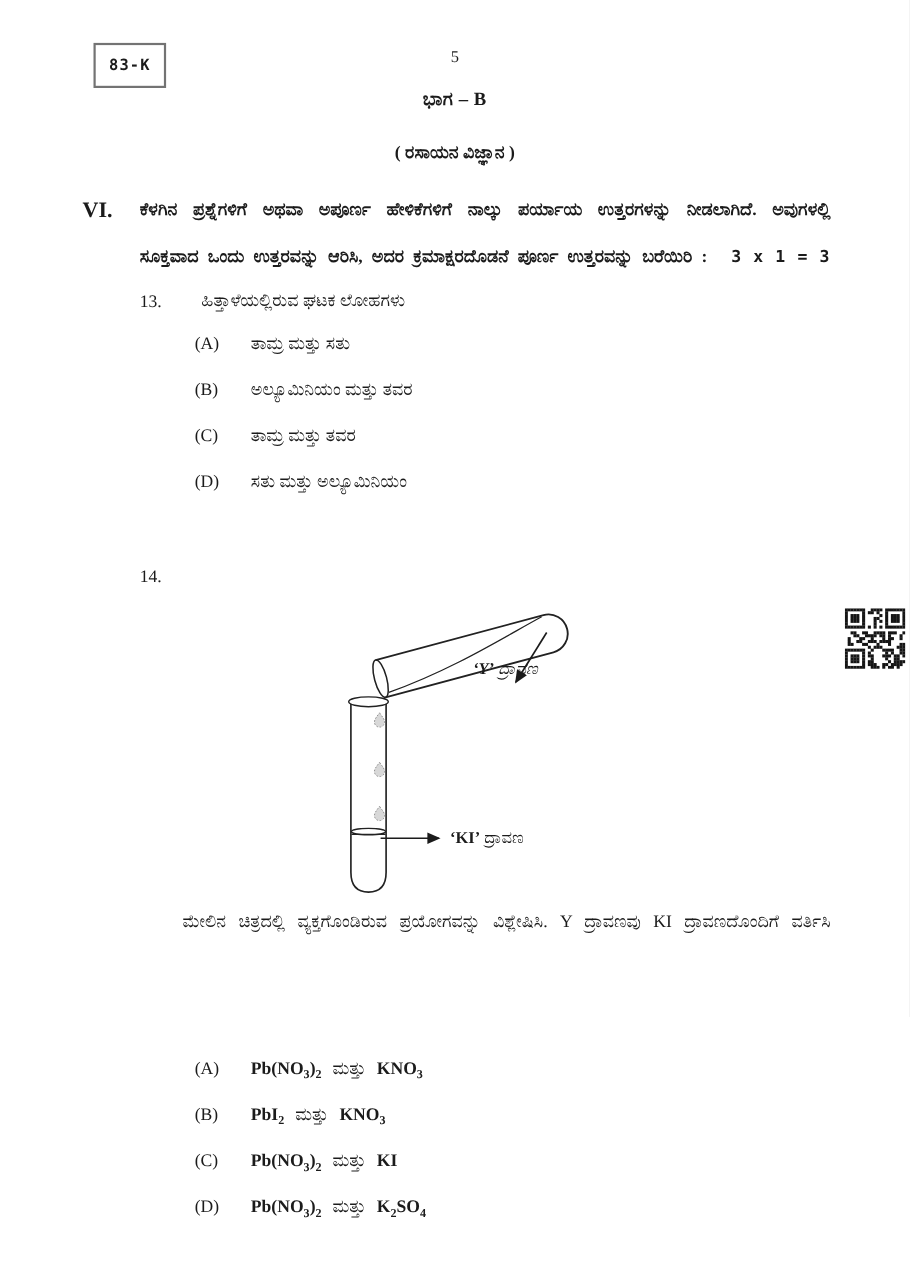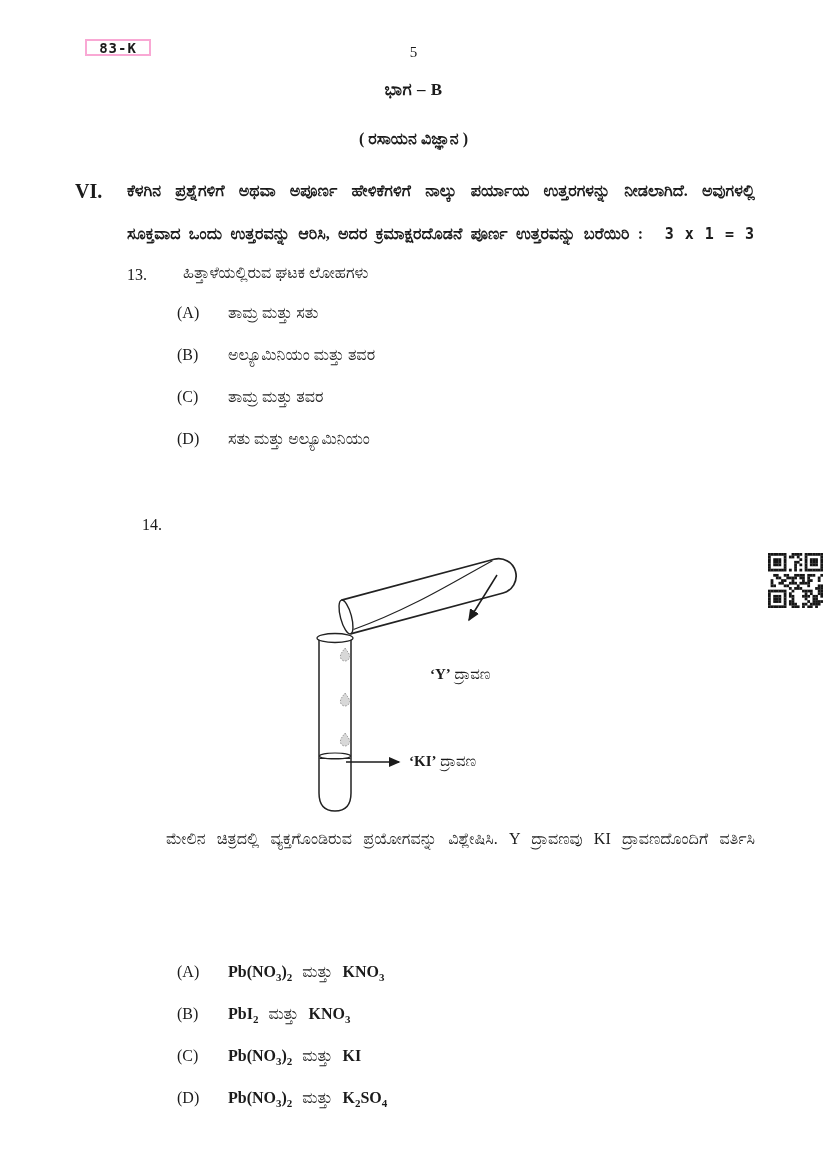--- a/index.html
+++ b/index.html
@@ -6,22 +6,22 @@
   html,body { background:#e8e8e8; }
   .page {
     position:relative; width:827px; height:1169px; margin:0 auto;
     background:#ffffff; color:#1b1b1b; overflow:hidden;
     font-family:"Liberation Serif","DejaVu Serif",serif;
   }
   .abs { position:absolute; }
   .kn { font-family:"Liberation Serif","DejaVu Serif",serif; }
   .center { left:0; right:0; text-align:center; }
   .code-box {
-    left:85px; top:39px; width:66px; height:17px;
-    border:2px solid #f9a8d4; display:flex; align-items:center; justify-content:center;
+    left:85px; top:39px; width:66px; height:41px;
+    border:2px solid #737373; display:flex; align-items:center; justify-content:center;
     font-family:"DejaVu Sans Mono",monospace; font-weight:bold; font-size:14px; letter-spacing:1px;
   }
   .pageno { top:44px; font-size:15px; }
   .part-title { top:80px; font-size:17px; font-weight:bold; letter-spacing:.5px; }
   .subject-title { top:130px; font-size:16px; font-weight:bold; }
   .numeral { left:75px; top:180px; font-size:20px; font-weight:bold; }
   .instr1 { left:127px; top:180px; width:628px; font-size:16px; font-weight:bold;
             text-align:justify; text-align-last:justify; line-height:22px; }
   .instr2 { left:127px; top:223px; width:628px; display:flex; justify-content:space-between; align-items:baseline; }
   .instr2 .txt { width:516px; font-size:16px; font-weight:bold; text-align:justify; text-align-last:justify; line-height:22px; }
@@ -72,21 +72,21 @@
   </div>
   <div class="opt" style="top:386px;">
     <span class="olet">(C)</span>
     <span class="kn">ತಾಮ್ರ ಮತ್ತು ತವರ</span>
   </div>
   <div class="opt" style="top:428px;">
     <span class="olet">(D)</span>
     <span class="kn">ಸತು ಮತ್ತು ಅಲ್ಯೂಮಿನಿಯಂ</span>
   </div>
 
-  <div class="abs qnum" style="left:127px; top:516px;margin-left:15px;">14.</div>
+  <div class="abs qnum" style="left:127px; top:516px;">14.</div>
 
   <svg class="abs diagram" width="340" height="275" viewBox="0 0 340 275">
     <defs>
       <marker id="ah" markerWidth="9" markerHeight="8" refX="7" refY="3.5" orient="auto">
         <path d="M0,0 L8,3.5 L0,7 z" fill="#1b1b1b"></path>
       </marker>
     </defs>
 
     <g stroke="#222" fill="none" stroke-width="1.5">
       <path d="M19,95 L19,248 Q19,266 35,266 Q51,266 51,248 L51,95"></path>
@@ -104,21 +104,21 @@
     <g stroke="#222" fill="none" stroke-width="1.7" transform="rotate(-15 46 72)">
       <path d="M46,54.5 L204,54.5 A17.5,17.5 0 0 1 204,89.5 L46,89.5"></path>
       <ellipse cx="46" cy="72" rx="5.5" ry="17.5" stroke-width="1.4"></ellipse>
       <path d="M50,86 C112,81 166,64 202,55.5" stroke-width="1.1"></path>
     </g>
 
     <line x1="197" y1="30" x2="169" y2="75" stroke="#1b1b1b" stroke-width="1.5" marker-end="url(#ah)"></line>
     <line x1="46" y1="217" x2="99" y2="217" stroke="#1b1b1b" stroke-width="1.5" marker-end="url(#ah)"></line>
   </svg>
 
-  <div class="abs fig-label" style="left:430px; top:666px;">
+  <div class="abs fig-label" style="left:430px; top:600px;font-style:italic;">
     <b>‘Y’</b>
     <span class="kn">ದ್ರಾವಣ</span>
   </div>
   <div class="abs fig-label" style="left:409px; top:753px;">
     <b>‘KI’</b>
     <span class="kn">ದ್ರಾವಣ</span>
   </div>
 
   <svg class="abs qr" id="qr" width="55" height="55" viewBox="0 0 54 54">
       <rect x="0.00" y="0.00" width="2.72" height="2.72" fill="#151515"></rect>

